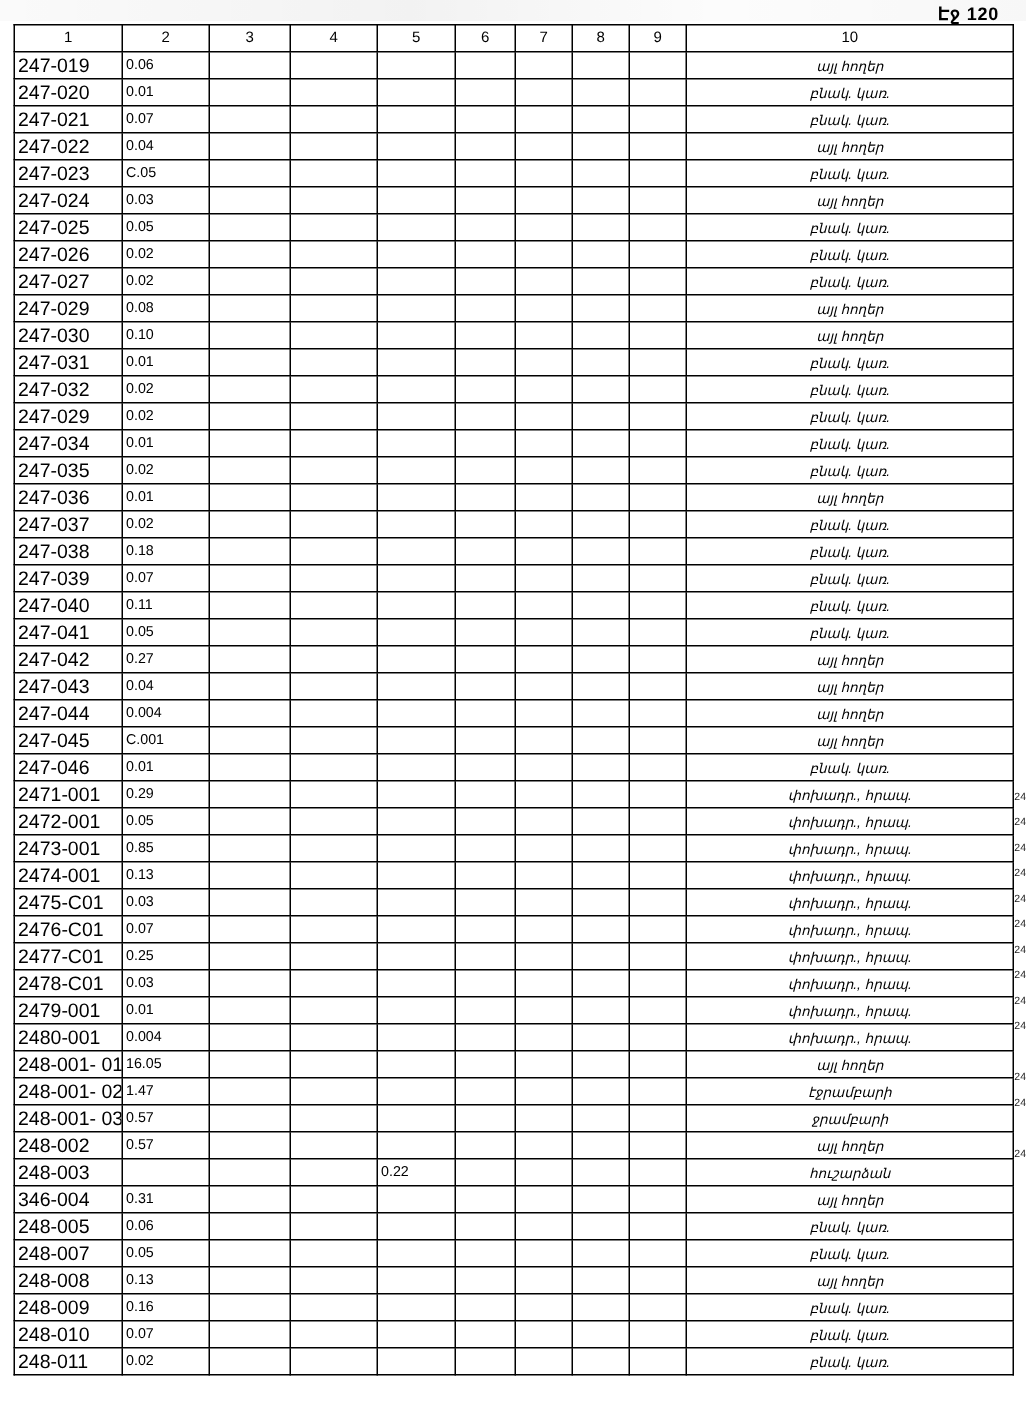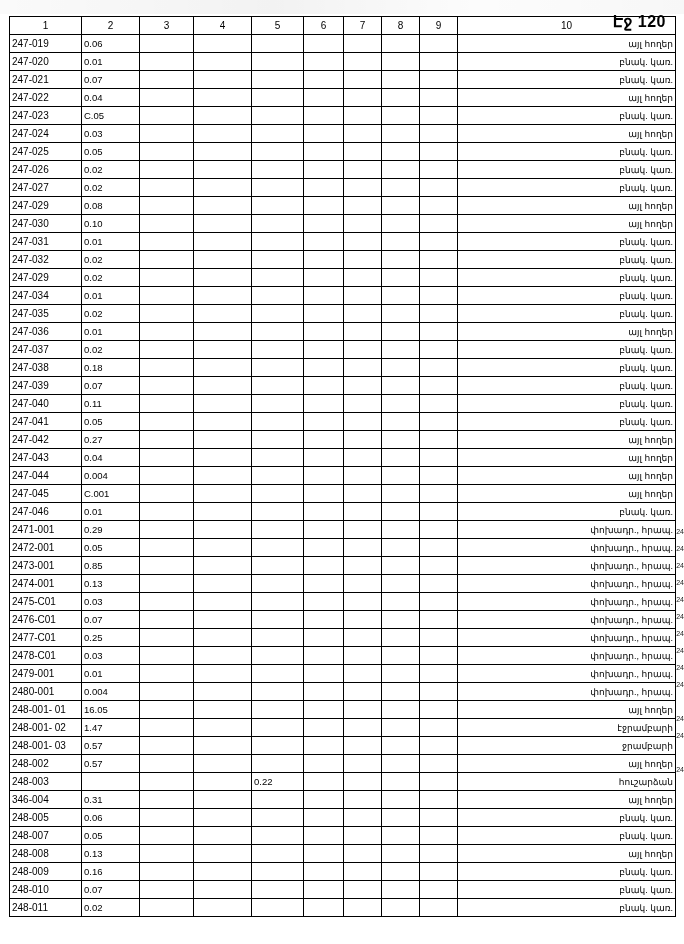--- a/index.html
+++ b/index.html
@@ -17,23 +17,23 @@
   }
   .page {
     position: relative;
     width: 684px;
     height: 944px;
     box-sizing: border-box;
     padding: 0;
   }
   .page-header {
     position: absolute;
-    top: 12px;
+    top: 2px;
     right: 18px;
-    font-size: 16px;
+    font-size: 12px;
     font-weight: bold;
     font-family: "Liberation Sans", sans-serif;
     letter-spacing: 0.5px;
   }
   table.sheet {
     position: absolute;
     top: 16px;
     left: 9px;
     width: 666px;
     border-collapse: collapse;
@@ -56,22 +56,22 @@
   }
   .c1 { width: 72px; text-align: left; padding-left: 4px; }
   .c2 { width: 58px; text-align: left; }
   .c3 { width: 54px; }
   .c4 { width: 58px; }
   .c5 { width: 52px; text-align: left; }
   .c6 { width: 40px; }
   .c7 { width: 38px; }
   .c8 { width: 38px; }
   .c9 { width: 38px; }
-  .c10 { width: 218px; text-align: right; padding-left: 6px; }
-  .code { font-size: 10px; }
+  .c10 { width: 218px; text-align: center; padding-left: 6px; font-style: italic; }
+  .code { font-size: 13px; }
   .val { font-size: 9.5px; }
   .desc { font-size: 9px; }
   .margin-note {
     position: absolute;
     right: 0px;
     font-size: 7px;
     color: #222;
     font-family: "Liberation Sans", sans-serif;
   }
   .noterail {

